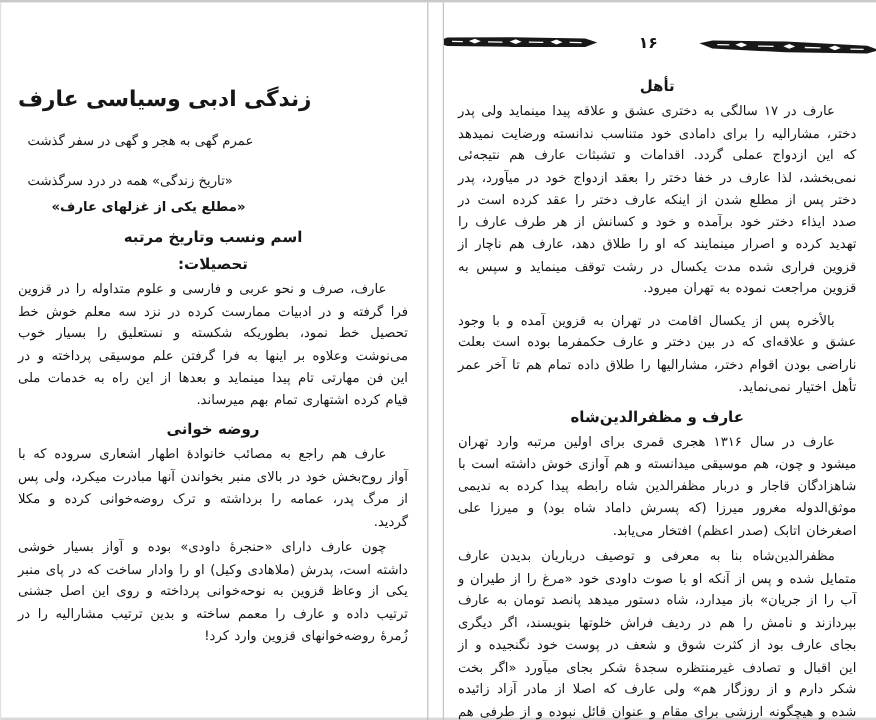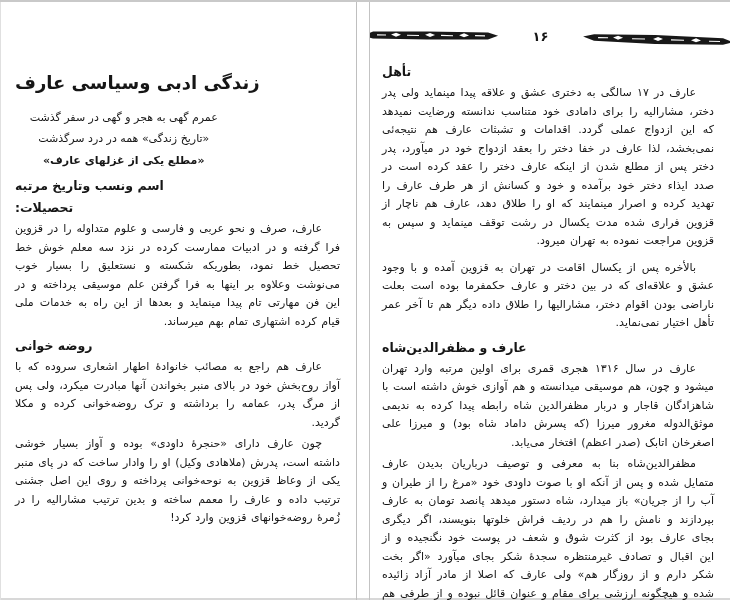--- a/index.html
+++ b/index.html
@@ -37,38 +37,38 @@
     font-size: 11px;
     line-height: 18.5px;
     text-align: justify;
     text-indent: 18px;
     margin-bottom: 3px;
     word-spacing: 1px;
   }
   .heading {
     font-size: 12.5px;
     font-weight: 700;
-    text-align: left;
+    text-align: center;
     margin: 7px 0 5px 0;
   }
   .book-title {
     font-size: 18px;
     font-weight: 700;
     text-align: left;
     margin-bottom: 14px;
     letter-spacing: 0.5px;
   }
   .poem {
     width: 62%;
     margin-right: auto; 
     margin-left: 8px;
     font-size: 11px;
     line-height: 21px;
   }
-  .poem-line { white-space: nowrap; text-align: center; }
+  .poem-line { white-space: nowrap; text-align: left; margin-top: 12px; }
   .poem-caption { font-weight: 700; text-align: center; margin-top: 1px; }
   .folio-row {
     display: flex;
     align-items: center;
     justify-content: center;
     gap: 31px;
     margin: 8px 0 14px 0;
     direction: ltr;
   }
   .folio-number {
@@ -135,20 +135,20 @@
             <rect x="88" y="5.1" width="13" height="1.1"></rect>
             <rect x="126" y="5.6" width="11" height="1.1"></rect>
           </g>
         </svg>
       </span>
     </div>
 
     <div class="heading">تأهل</div>
     <div class="para">عارف در ۱۷ سالگی به دختری عشق و علاقه پیدا مینماید ولی پدر دختر، مشارالیه را برای دامادی خود متناسب ندانسته ورضایت نمیدهد که این ازدواج عملی گردد. اقدامات و تشبثات عارف هم نتیجه‌ئی نمی‌بخشد، لذا عارف در خفا دختر را بعقد ازدواج خود در میآورد، پدر دختر پس از مطلع شدن از اینکه عارف دختر را عقد کرده است در صدد ایذاء دختر خود برآمده و خود و کسانش از هر طرف عارف را تهدید کرده و اصرار مینمایند که او را طلاق دهد، عارف هم ناچار از قزوین فراری شده مدت یکسال در رشت توقف مینماید و سپس به قزوین مراجعت نموده به تهران میرود.</div>
     <div class="spacer-sm"></div>
-    <div class="para">بالأخره پس از یکسال اقامت در تهران به قزوین آمده و با وجود عشق و علاقه‌ای که در بین دختر و عارف حکمفرما بوده است بعلت ناراضی بودن اقوام دختر، مشارالیها را طلاق داده دیگر هم تا آخر عمر تأهل اختیار نمی‌نماید.</div>
+    <div class="para">بالأخره پس از یکسال اقامت در تهران به قزوین آمده و با وجود عشق و علاقه‌ای که در بین دختر و عارف حکمفرما بوده است بعلت ناراضی بودن اقوام دختر، مشارالیها را طلاق داده تمام هم تا آخر عمر تأهل اختیار نمی‌نماید.</div>
 
     <div class="heading">عارف و مظفرالدین‌شاه</div>
     <div class="para">عارف در سال ۱۳۱۶ هجری قمری برای اولین مرتبه وارد تهران میشود و چون، هم موسیقی میدانسته و هم آوازی خوش داشته است با شاهزادگان قاجار و دربار مظفرالدین شاه رابطه پیدا کرده به ندیمی موثق‌الدوله مغرور میرزا (که پسرش داماد شاه بود) و میرزا علی اصغرخان اتابک (صدر اعظم) افتخار می‌یابد.</div>
     <div class="para">مظفرالدین‌شاه بنا به معرفی و توصیف درباریان بدیدن عارف متمایل شده و پس از آنکه او با صوت داودی خود «مرغ را از طیران و آب را از جریان» باز میدارد، شاه دستور میدهد پانصد تومان به عارف بپردازند و نامش را هم در ردیف فراش خلوتها بنویسند، اگر دیگری بجای عارف بود از کثرت شوق و شعف در پوست خود نگنجیده و از این اقبال و تصادف غیرمنتظره سجدهٔ شکر بجای میآورد «اگر بخت شکر دارم و از روزگار هم» ولی عارف که اصلا از مادر آزاد زائیده شده و هیچگونه ارزشی برای مقام و عنوان قائل نبوده و از طرفی هم بدربار و دولت وقت نظر خوشی نداشته است، درباری بودن را برای خود ننگ دانسته و از زیر این بار، شانه خالی می‌نماید، بدین معنی که بعنوان رسیدگی به املاک خود از تهران خارج شده به قزوین عزیمت کرده</div>
   </div>
 
 </div>
 
 </body></html>

